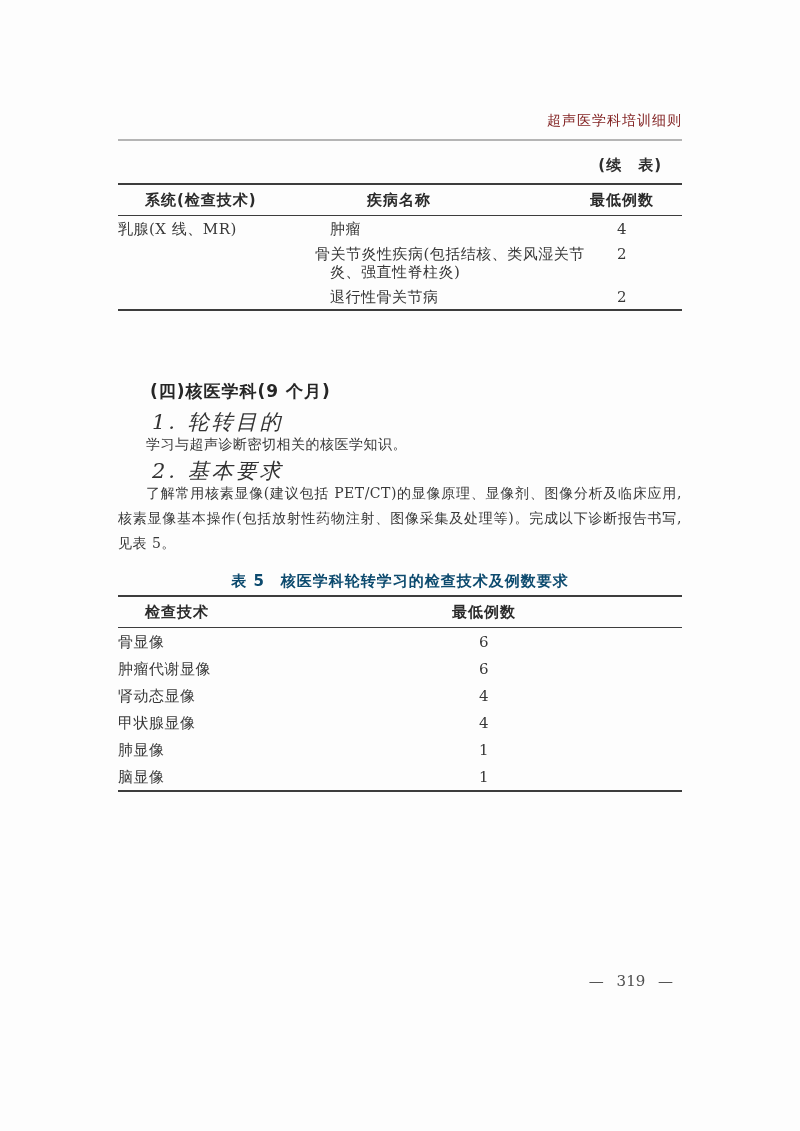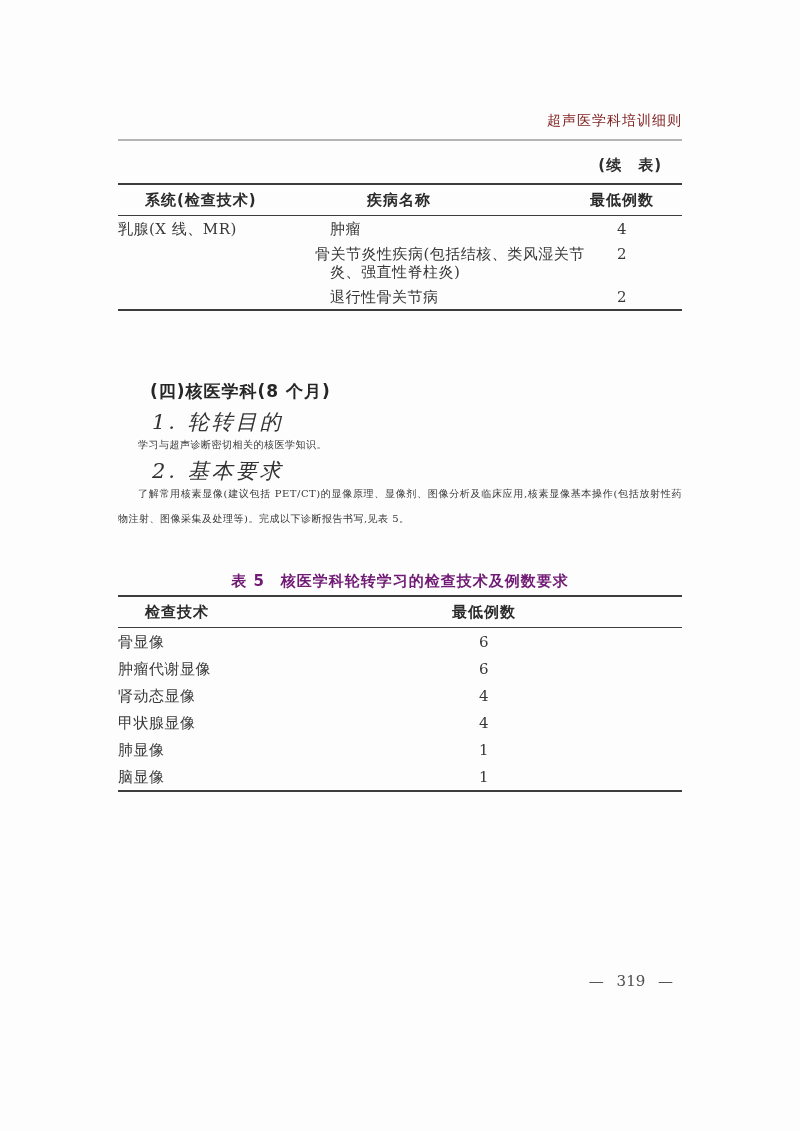--- a/index.html
+++ b/index.html
@@ -67,29 +67,29 @@
   .sec-heading{
     top:380px;left:150px;
     font-family:"DejaVu Sans","Liberation Sans",sans-serif;
     font-weight:bold;font-size:17px;color:#262626;letter-spacing:1px;
   }
   .kaiti{
     font-style:italic;font-size:21px;color:#333;letter-spacing:3px;
   }
   .kaiti1{top:408px;left:152px;}
   .kaiti2{top:457px;left:152px;}
-  .para{font-size:10px;line-height:25px;letter-spacing:0.5px;}
+  .para{font-size:14px;line-height:25px;letter-spacing:0.5px;}
   .para1{top:432px;text-indent:2em;}
   .para2{top:481px;text-indent:2em;text-align:justify;}
 
   
   .t5-caption{
     top:572px;text-align:center;
     font-family:"DejaVu Sans","Liberation Sans",sans-serif;
-    font-weight:bold;font-size:15px;color:#701a75;letter-spacing:1px;
+    font-weight:bold;font-size:15px;color:#0c4a6e;letter-spacing:1px;
   }
 
   
   .page-num{
     top:972px;text-align:right;padding-right:9px;box-sizing:border-box;
     font-size:15px;color:#4f4f4f;word-spacing:8px;
   }
 </style>
 </head>
 <body>
@@ -126,21 +126,21 @@
       </tr>
       <tr>
         <td></td>
         <td>退行性骨关节病</td>
         <td class="td-cases1 td-num">2</td>
       </tr>
     </tbody>
   </table>
 </div>
 
-<div class="abs sec-heading">(四)核医学科(8 个月)</div>
+<div class="abs sec-heading">(四)核医学科(9 个月)</div>
 <div class="abs kaiti kaiti1">1. 轮转目的</div>
 <div class="abs content-left para para1">学习与超声诊断密切相关的核医学知识。</div>
 <div class="abs kaiti kaiti2">2. 基本要求</div>
 <div class="abs content-left para para2">了解常用核素显像(建议包括 PET/CT)的显像原理、显像剂、图像分析及临床应用,核素显像基本操作(包括放射性药物注射、图像采集及处理等)。完成以下诊断报告书写,见表 5。</div>
 
 <div class="abs content-left t5-caption">表 5　核医学科轮转学习的检查技术及例数要求</div>
 
 <div class="abs content-left t5-wrap">
   <table class="doc-table">
     <colgroup>

